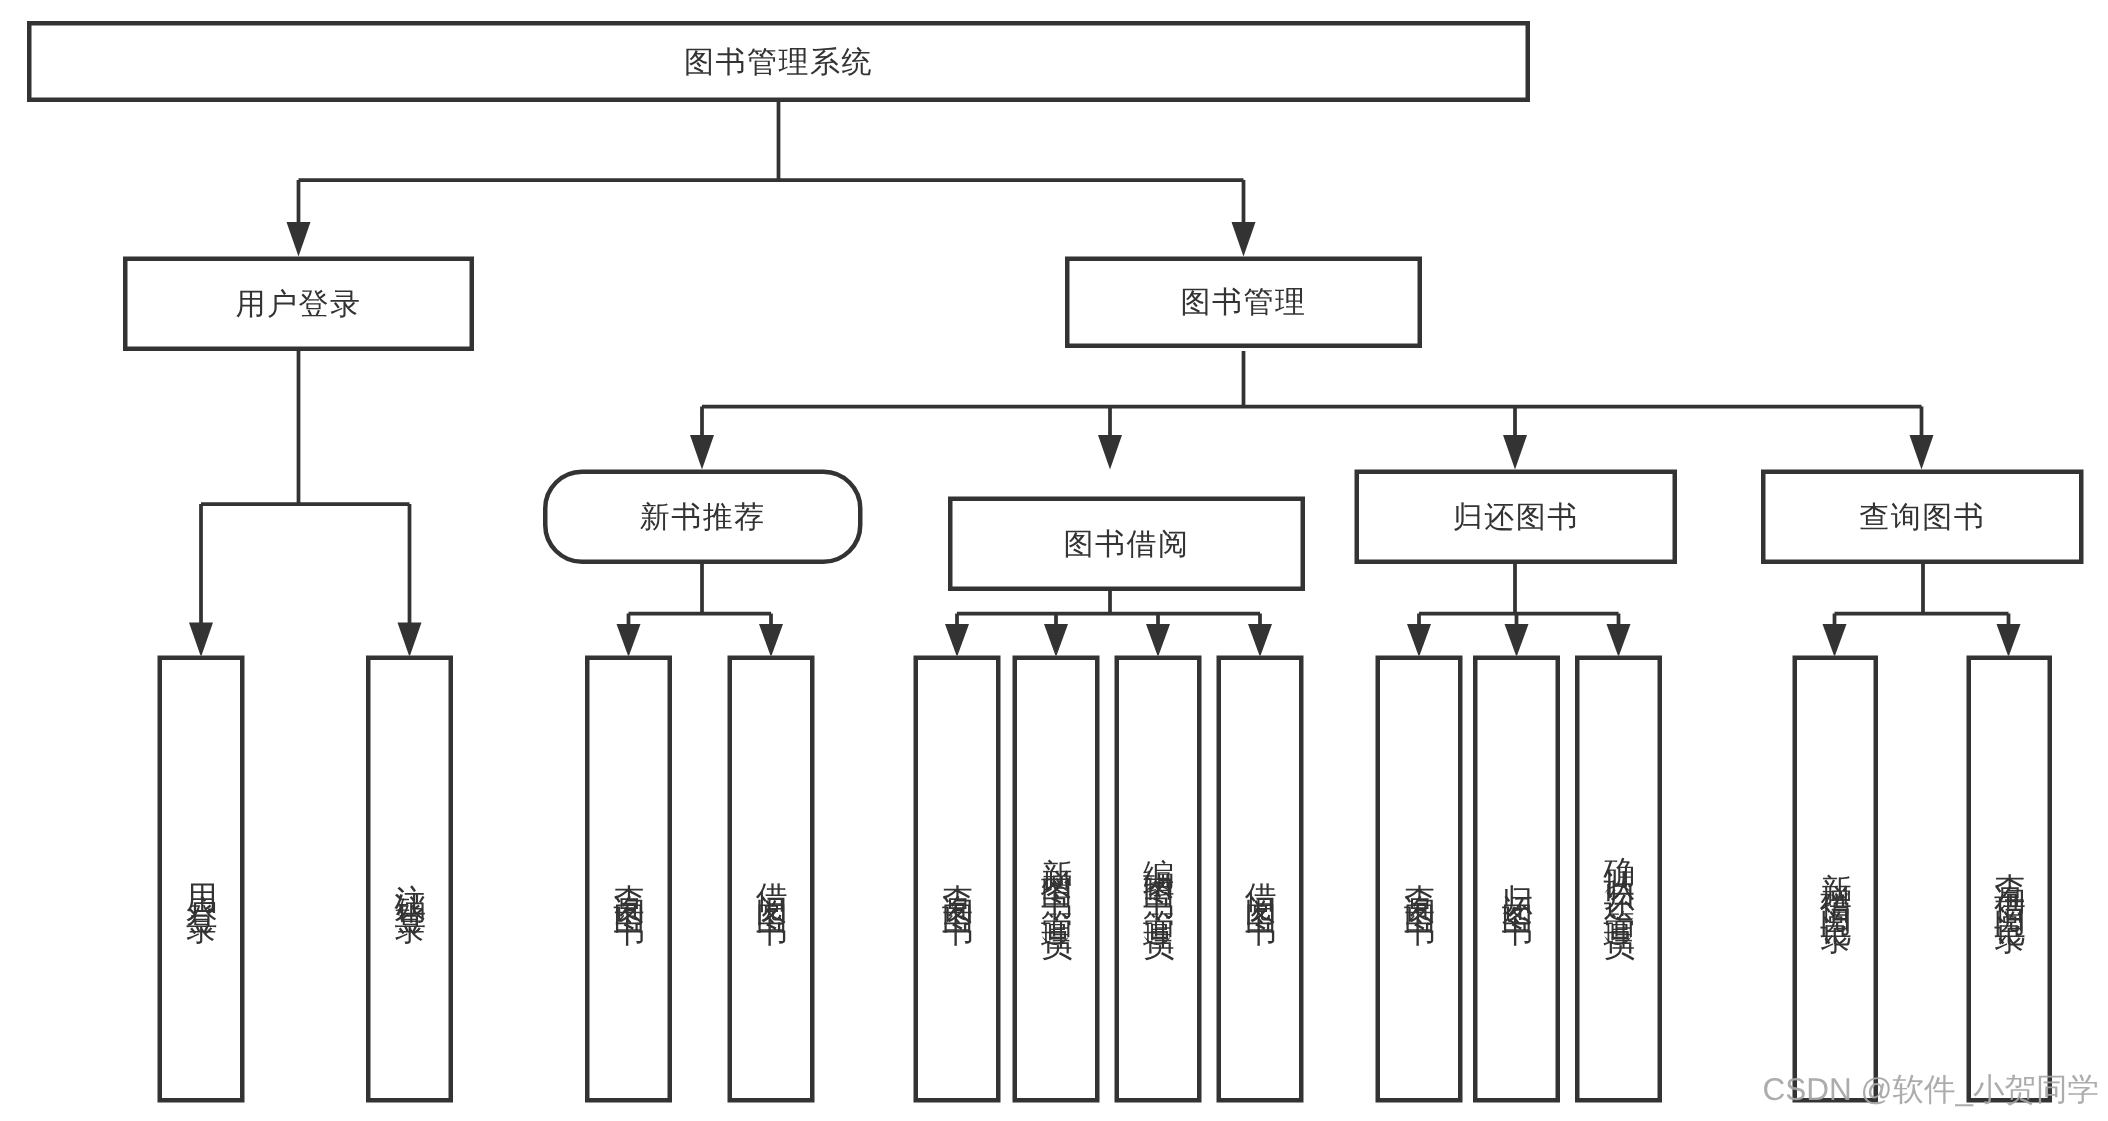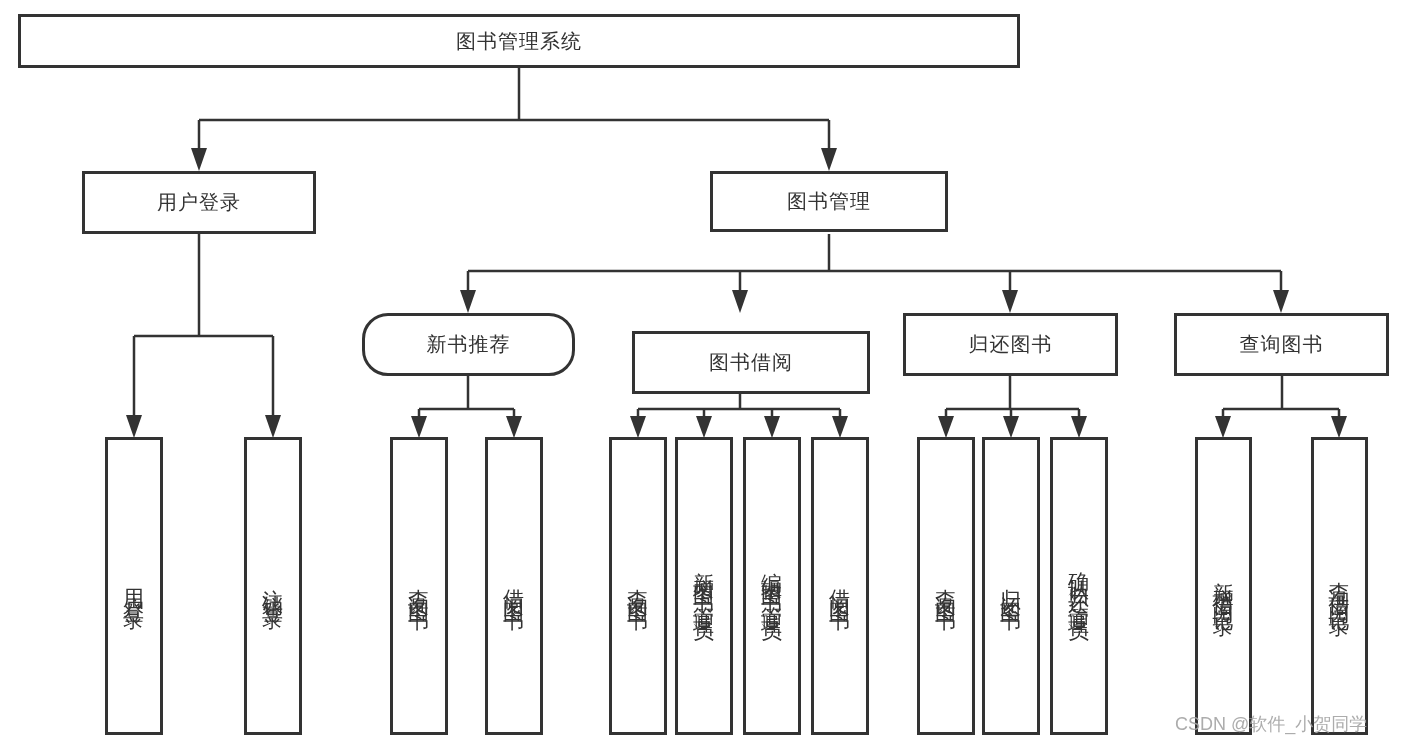--- a/index.html
+++ b/index.html
@@ -42,21 +42,21 @@
     text-orientation: mixed;
     font-size: 21px;
     letter-spacing: 7px;
     line-height: 1;
   }
   .watermark {
     position: absolute;
     left: 1175px;
     top: 712px;
     z-index: 5;
-    font-size: 18px;
+    font-size: 21px;
     color: rgba(165, 165, 165, 0.92);
     white-space: nowrap;
   }
 </style>
 </head>
 <body>
 
 <div class="canvas">
 
   <svg class="connectors" width="1405" height="747" viewBox="0 0 1405 747">

